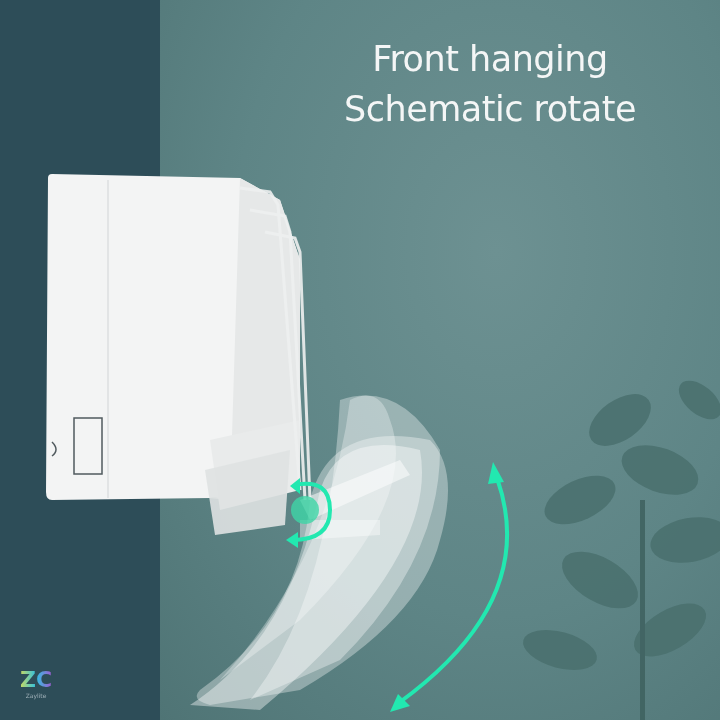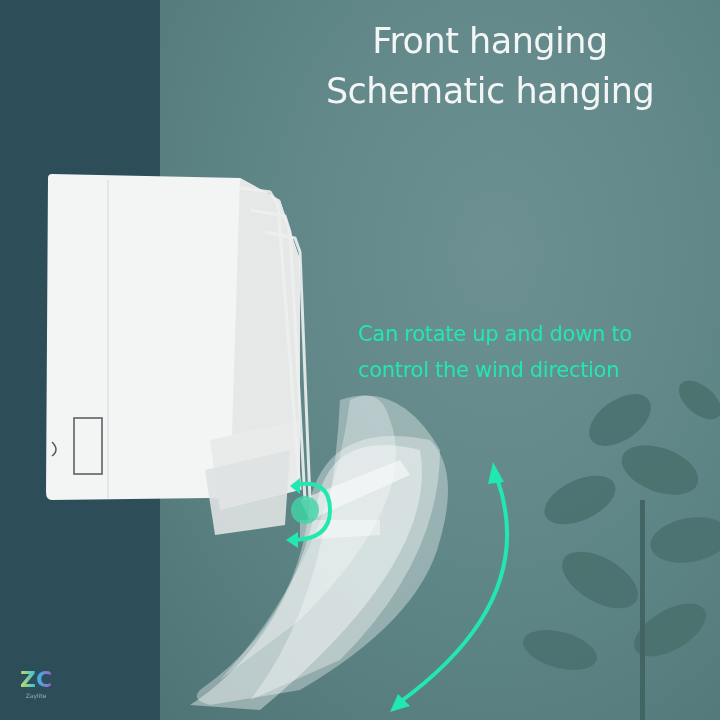--- a/index.html
+++ b/index.html
@@ -3,21 +3,21 @@
   <meta charset="utf-8">
   <style>
     html, body { margin: 0; padding: 0; }
     body { width: 720px; height: 720px; overflow: hidden; position: relative;
       font-family: "DejaVu Sans", sans-serif; }
     .scene { position: absolute; inset: 0; width: 720px; height: 720px;
       background: linear-gradient(180deg, #5f8788 0%, #628687 40%, #557b7b 100%); }
     .wall-dark { position: absolute; left: 0; top: 0; width: 160px; height: 720px; background: #2d4d58; }
     .wall-light { position: absolute; left: 160px; top: 0; width: 560px; height: 720px;
       background: radial-gradient(ellipse at 60% 35%, #6d9192 0%, #5e8586 55%, #4f7475 100%); }
-    .title { position: absolute; left: 300px; top: 16px; width: 380px; text-align: center;
+    .title { position: absolute; left: 300px; top: 34px; width: 380px; text-align: center;
       color: #f4f6f6; font-size: 35px; line-height: 50px; font-family: "DejaVu Sans", sans-serif; letter-spacing: -0.5px; }
     .caption { position: absolute; left: 358px; top: 316px; width: 350px;
       color: #22e8b0; font-size: 21px; line-height: 36px; font-family: "DejaVu Sans", sans-serif; letter-spacing: -0.3px; }
     svg { position: absolute; left: 0; top: 0; }
     .logo { position: absolute; left: 16px; top: 668px; width: 40px; height: 40px; text-align: center; }
     .logo-zc { font-family: "DejaVu Sans", sans-serif; font-weight: bold; font-size: 22px;
       background: linear-gradient(90deg, #f0e040, #30c0e0, #c040d0); -webkit-background-clip: text;
       background-clip: text; color: transparent; line-height: 24px; }
     .logo-sub { font-size: 6px; color: #9fb0b8; line-height: 8px; }
   </style>
@@ -77,25 +77,21 @@
 
     <g>
       <path d="M497 478 Q540 600 400 702" fill="none" stroke="#22e8b0" stroke-width="4"></path>
       <polygon points="493,462 488,484 504,482" fill="#22e8b0"></polygon>
       <polygon points="390,712 398,694 410,706" fill="#22e8b0"></polygon>
     </g>
   </svg>
 
   <div class="title">
     <div>Front hanging</div>
-    <div>Schematic hanging</div>
+    <div>Schematic rotate</div>
   </div>
 
-  <div class="caption">
-    <div>Can rotate up and down to</div>
-    <div>control the wind direction</div>
-  </div>
 
   <div class="logo">
     <div class="logo-zc">ZC</div>
     <div class="logo-sub">Zaylite</div>
   </div>
 </div>
 
 </body></html>

